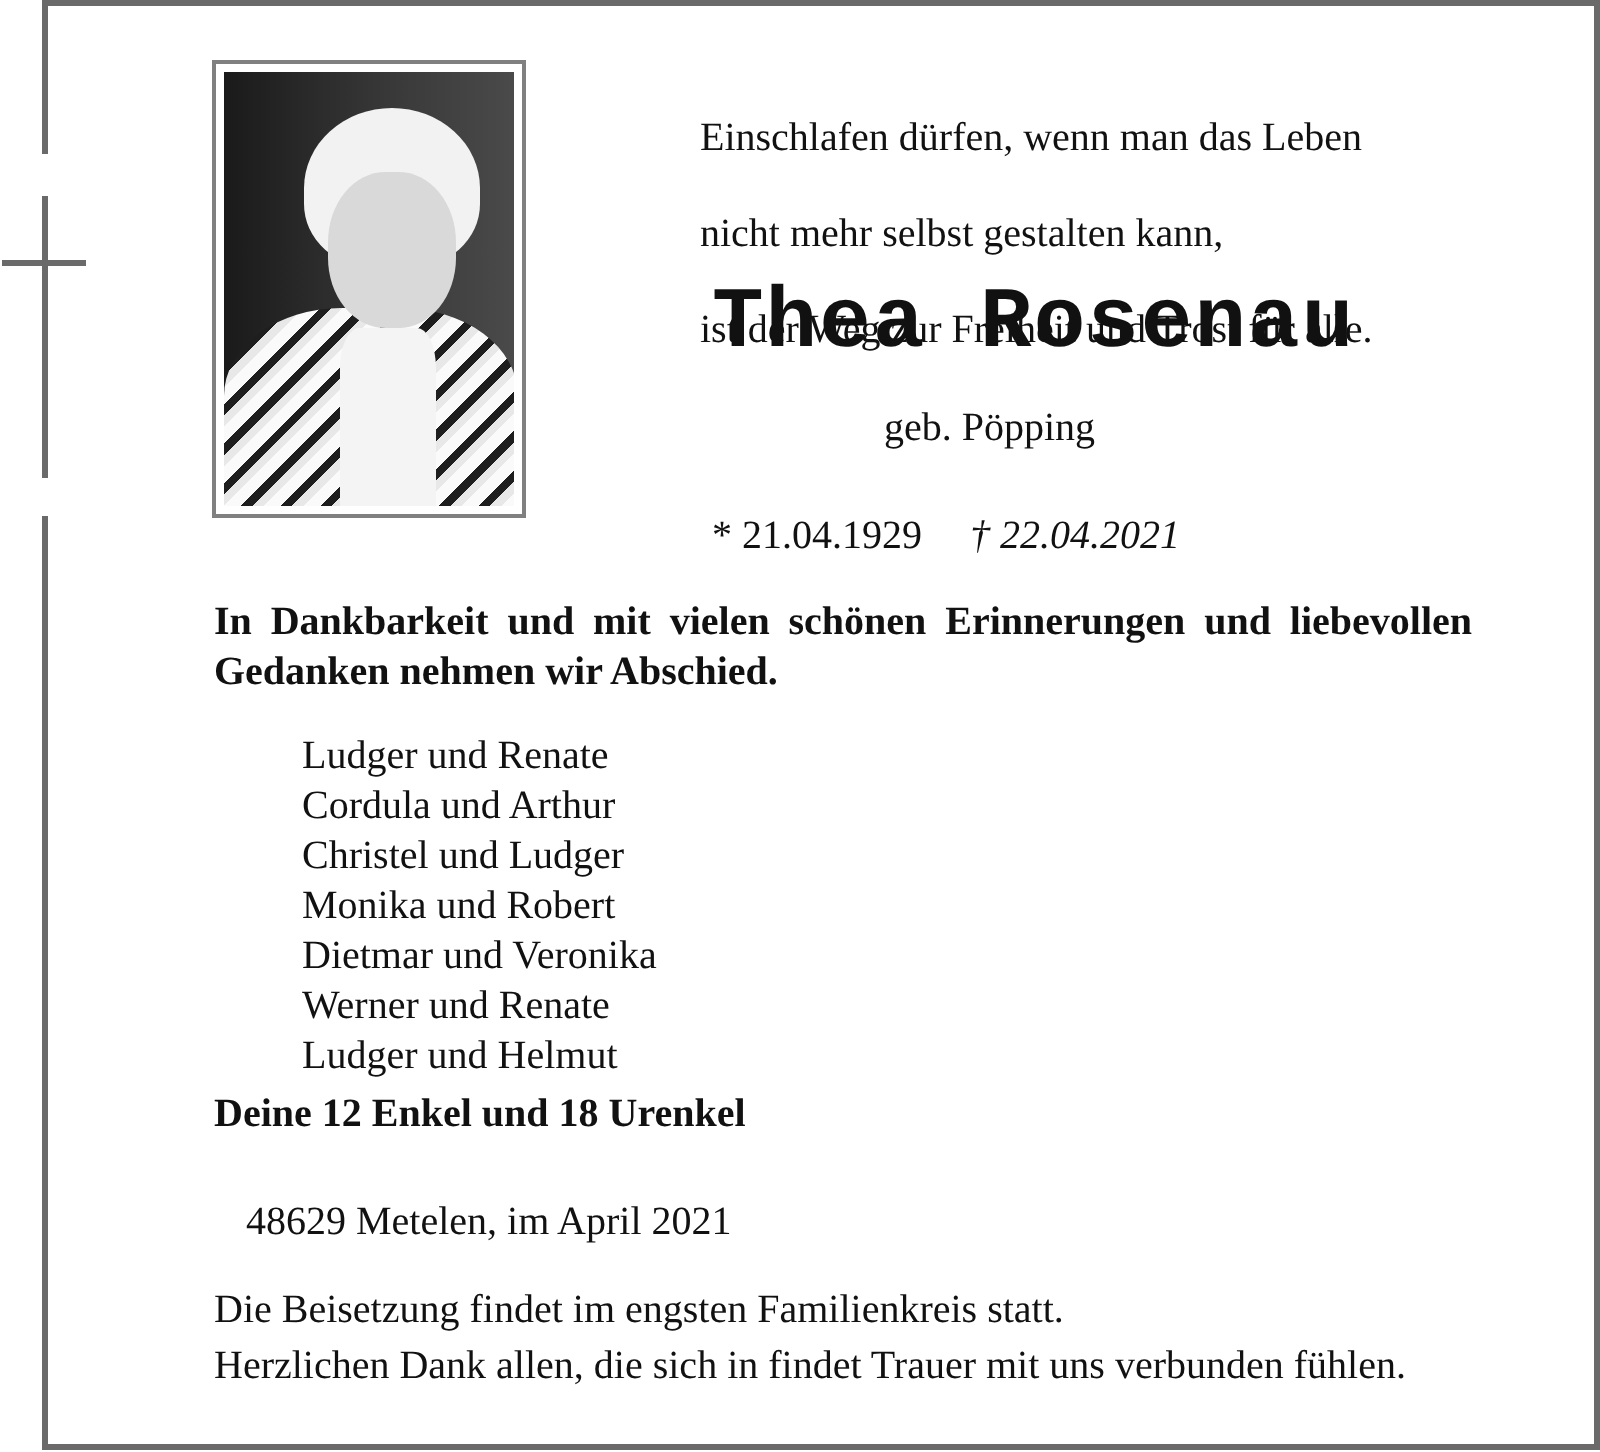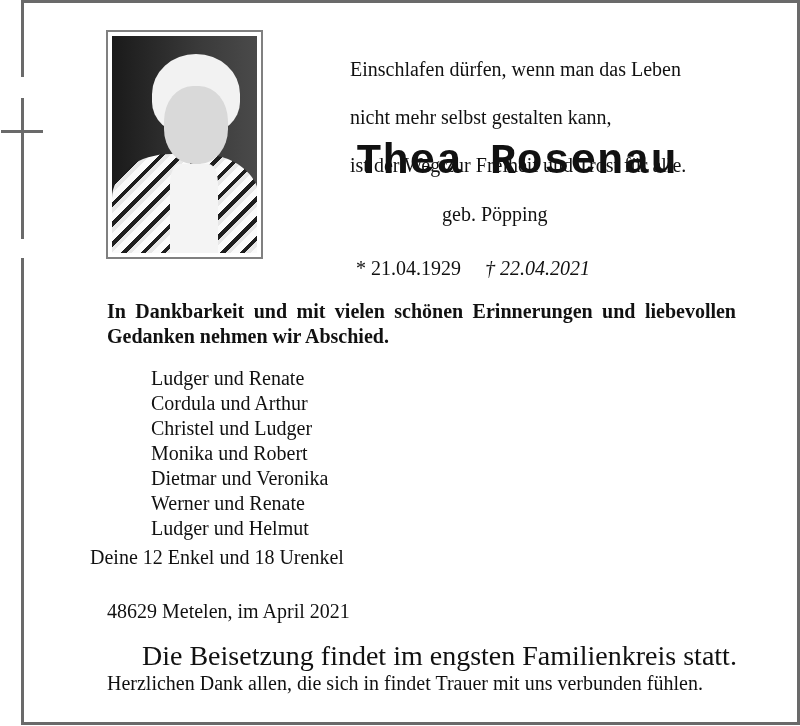--- a/index.html
+++ b/index.html
@@ -25,23 +25,23 @@
 
   .verse { position:absolute; left:350px; top:33px; font-size:20px; line-height:24px; white-space:pre-line; }
   .name { position:absolute; left:356px; top:138px; font-size:43px; font-weight:bold; letter-spacing:1px; line-height:48px;font-family:Liberation Mono, monospace; }
   .maiden { position:absolute; left:442px; top:202px; font-size:20px; line-height:24px; }
   .dates { position:absolute; left:356px; top:256px; font-size:20px; line-height:24px; }
   .dates .death { margin-left:24px;font-style:italic; }
 
   .intro { position:absolute; left:107px; top:299px; width:629px; font-size:20px; line-height:25px; text-align:justify;font-weight:bold; }
   .mourners { position:absolute; left:107px; top:366px; font-size:20px; line-height:25px; font-weight:normal;margin-left:44px; }
   .mourners div { height:25px; }
-  .grandkids { position:absolute; left:90px; top:545px; font-size:20px; font-weight:normal; line-height:25px; }
-  .place { position:absolute; left:107px; top:599px; font-size:20px; line-height:25px; }
-  .note1 { position:absolute; left:107px; top:643px; font-size:28px; line-height:25px;margin-left:35px; }
+  .grandkids { position:absolute; left:107px; top:545px; font-size:20px; font-weight:bold; line-height:25px; }
+  .place { position:absolute; left:123px; top:599px; font-size:20px; line-height:25px; }
+  .note1 { position:absolute; left:107px; top:643px; font-size:20px; line-height:25px; }
   .note2 { position:absolute; left:107px; top:671px; font-size:20px; line-height:25px; }
 </style>
 </head>
 <body>
 
 <div>
   <div class="frame-top"></div>
   <div class="frame-right"></div>
   <div class="frame-bottom"></div>
   <div class="frame-left-a"></div>

